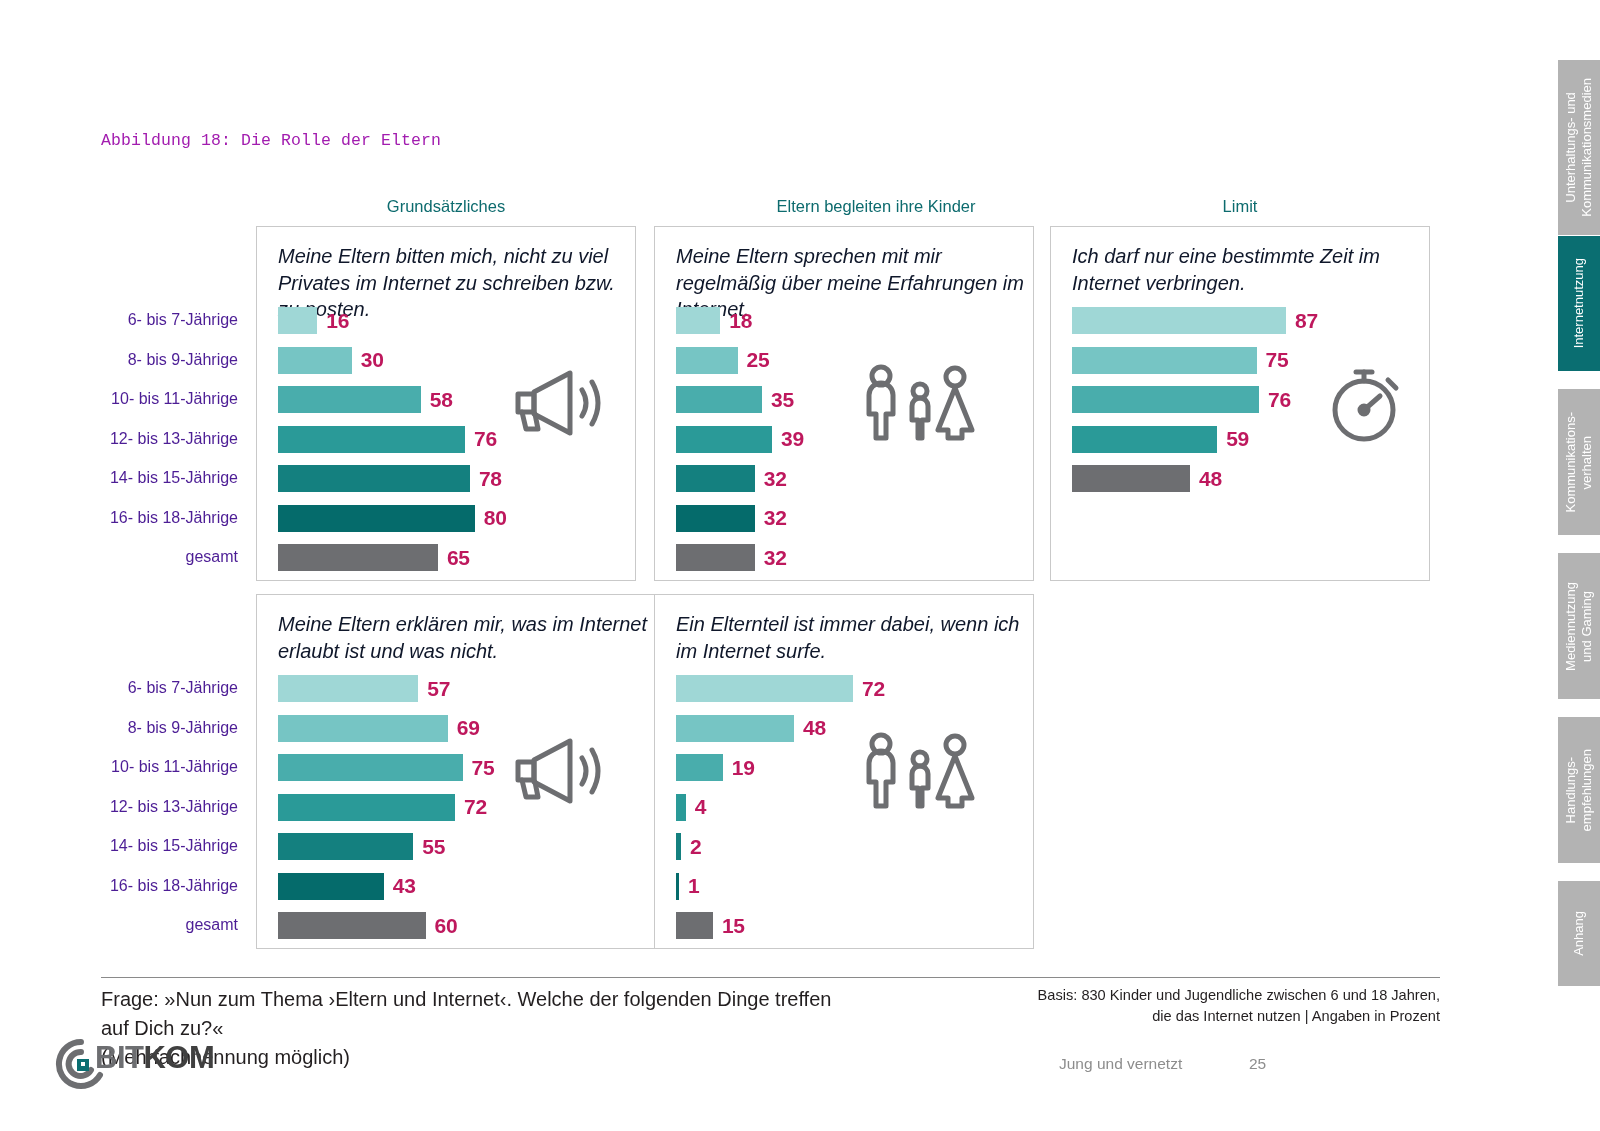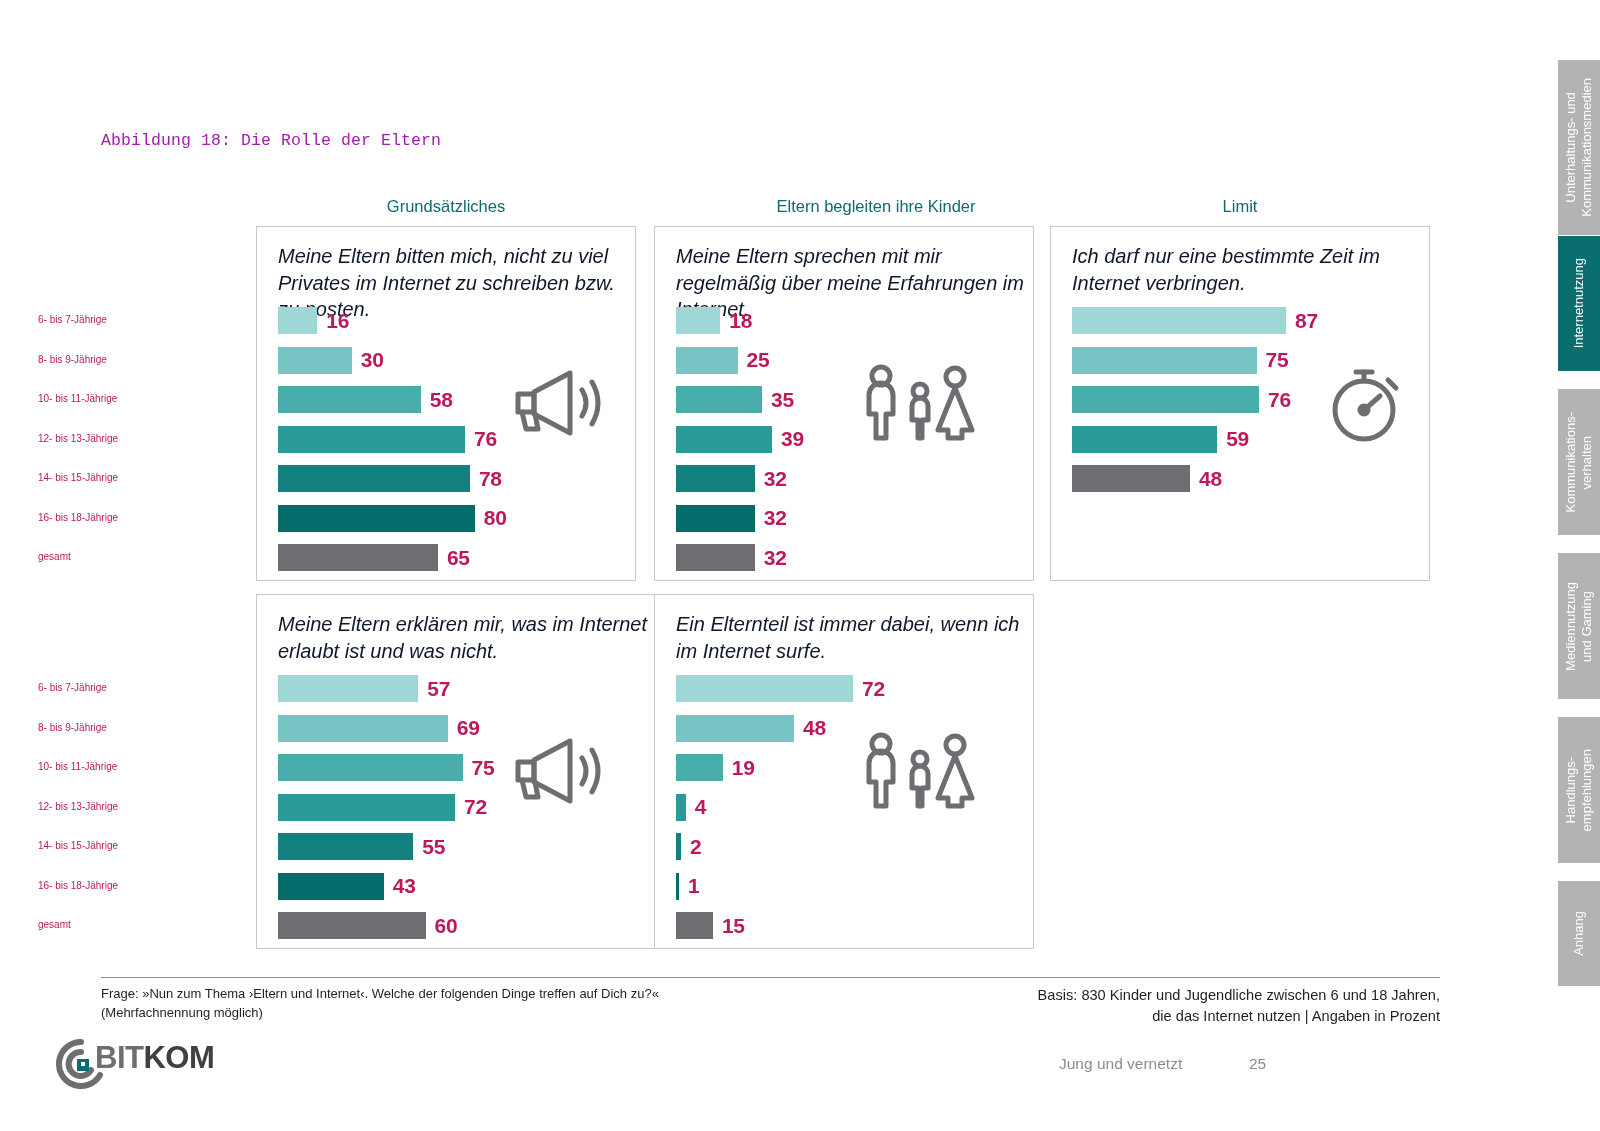--- a/index.html
+++ b/index.html
@@ -59,21 +59,21 @@
   }
   .barval{
     font-size:21px;font-weight:bold;color:#be185d;
     margin-left:9px;white-space:nowrap;
     letter-spacing:-.2px;
   }
 
   
   .cats{
     position:absolute;width:200px;left:38px;
-    font-size:10px;color:#be185d;
+    text-align:right;font-size:16px;color:#4c1d95;
   }
   .cats.top{top:300px;}
   .cats.bot{top:668px;}
   .cats .c{height:39.5px;line-height:39.5px;}
 
   
   .axis{
     position:absolute;width:1px;background:#b8b8b8;
   }
   .axis.a1{left:256px;top:300px;height:277px;}
@@ -82,21 +82,21 @@
   
   .deco{position:absolute;}
   .deco svg{display:block;}
 
   
   .hr{
     position:absolute;left:101px;top:977px;width:1339px;height:1px;background:#8a8a8a;
   }
   .foot-left{
     position:absolute;left:101px;top:985px;width:760px;
-    font-size:13px;line-height:1.45;color:#231f20;
+    font-size:20px;line-height:1.45;color:#231f20;
   }
   .foot-right{
     position:absolute;right:160px;top:985px;width:520px;
     text-align:right;font-size:14.6px;line-height:1.45;color:#231f20;
   }
 
   .brand{position:absolute;left:55px;top:1038px;}
   .brand-text{
     position:absolute;left:95px;top:1040px;
     font-size:31px;font-weight:bold;letter-spacing:-.5px;

